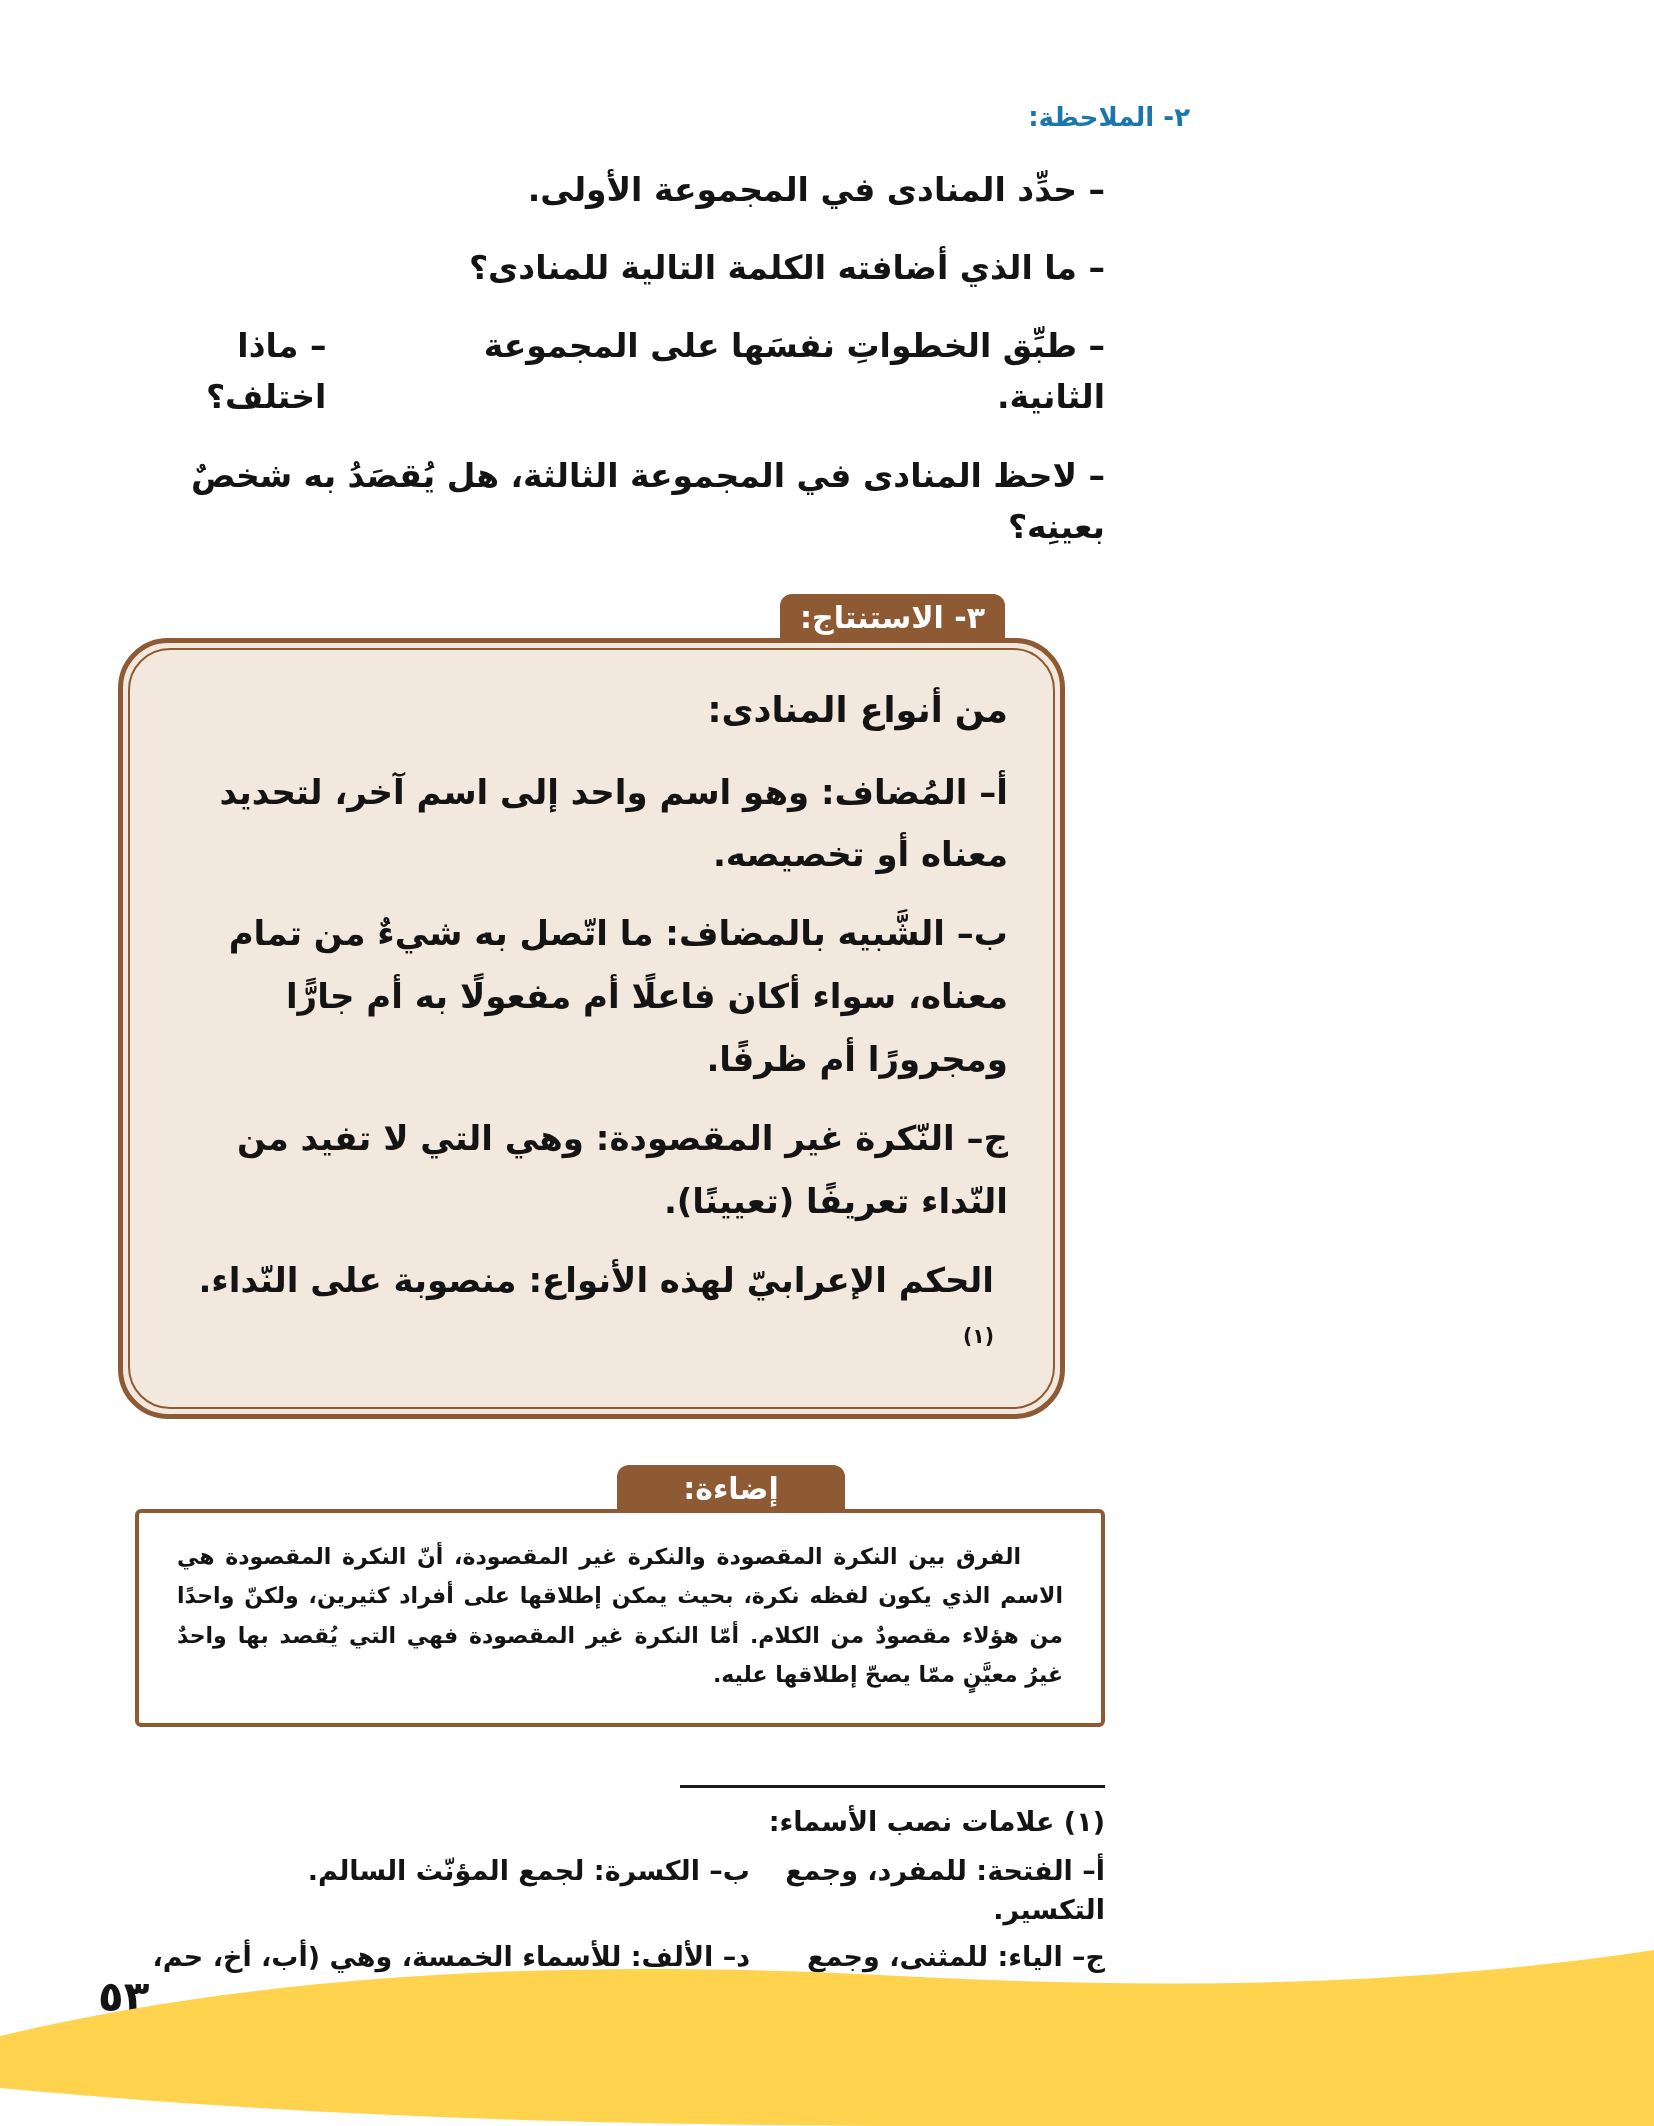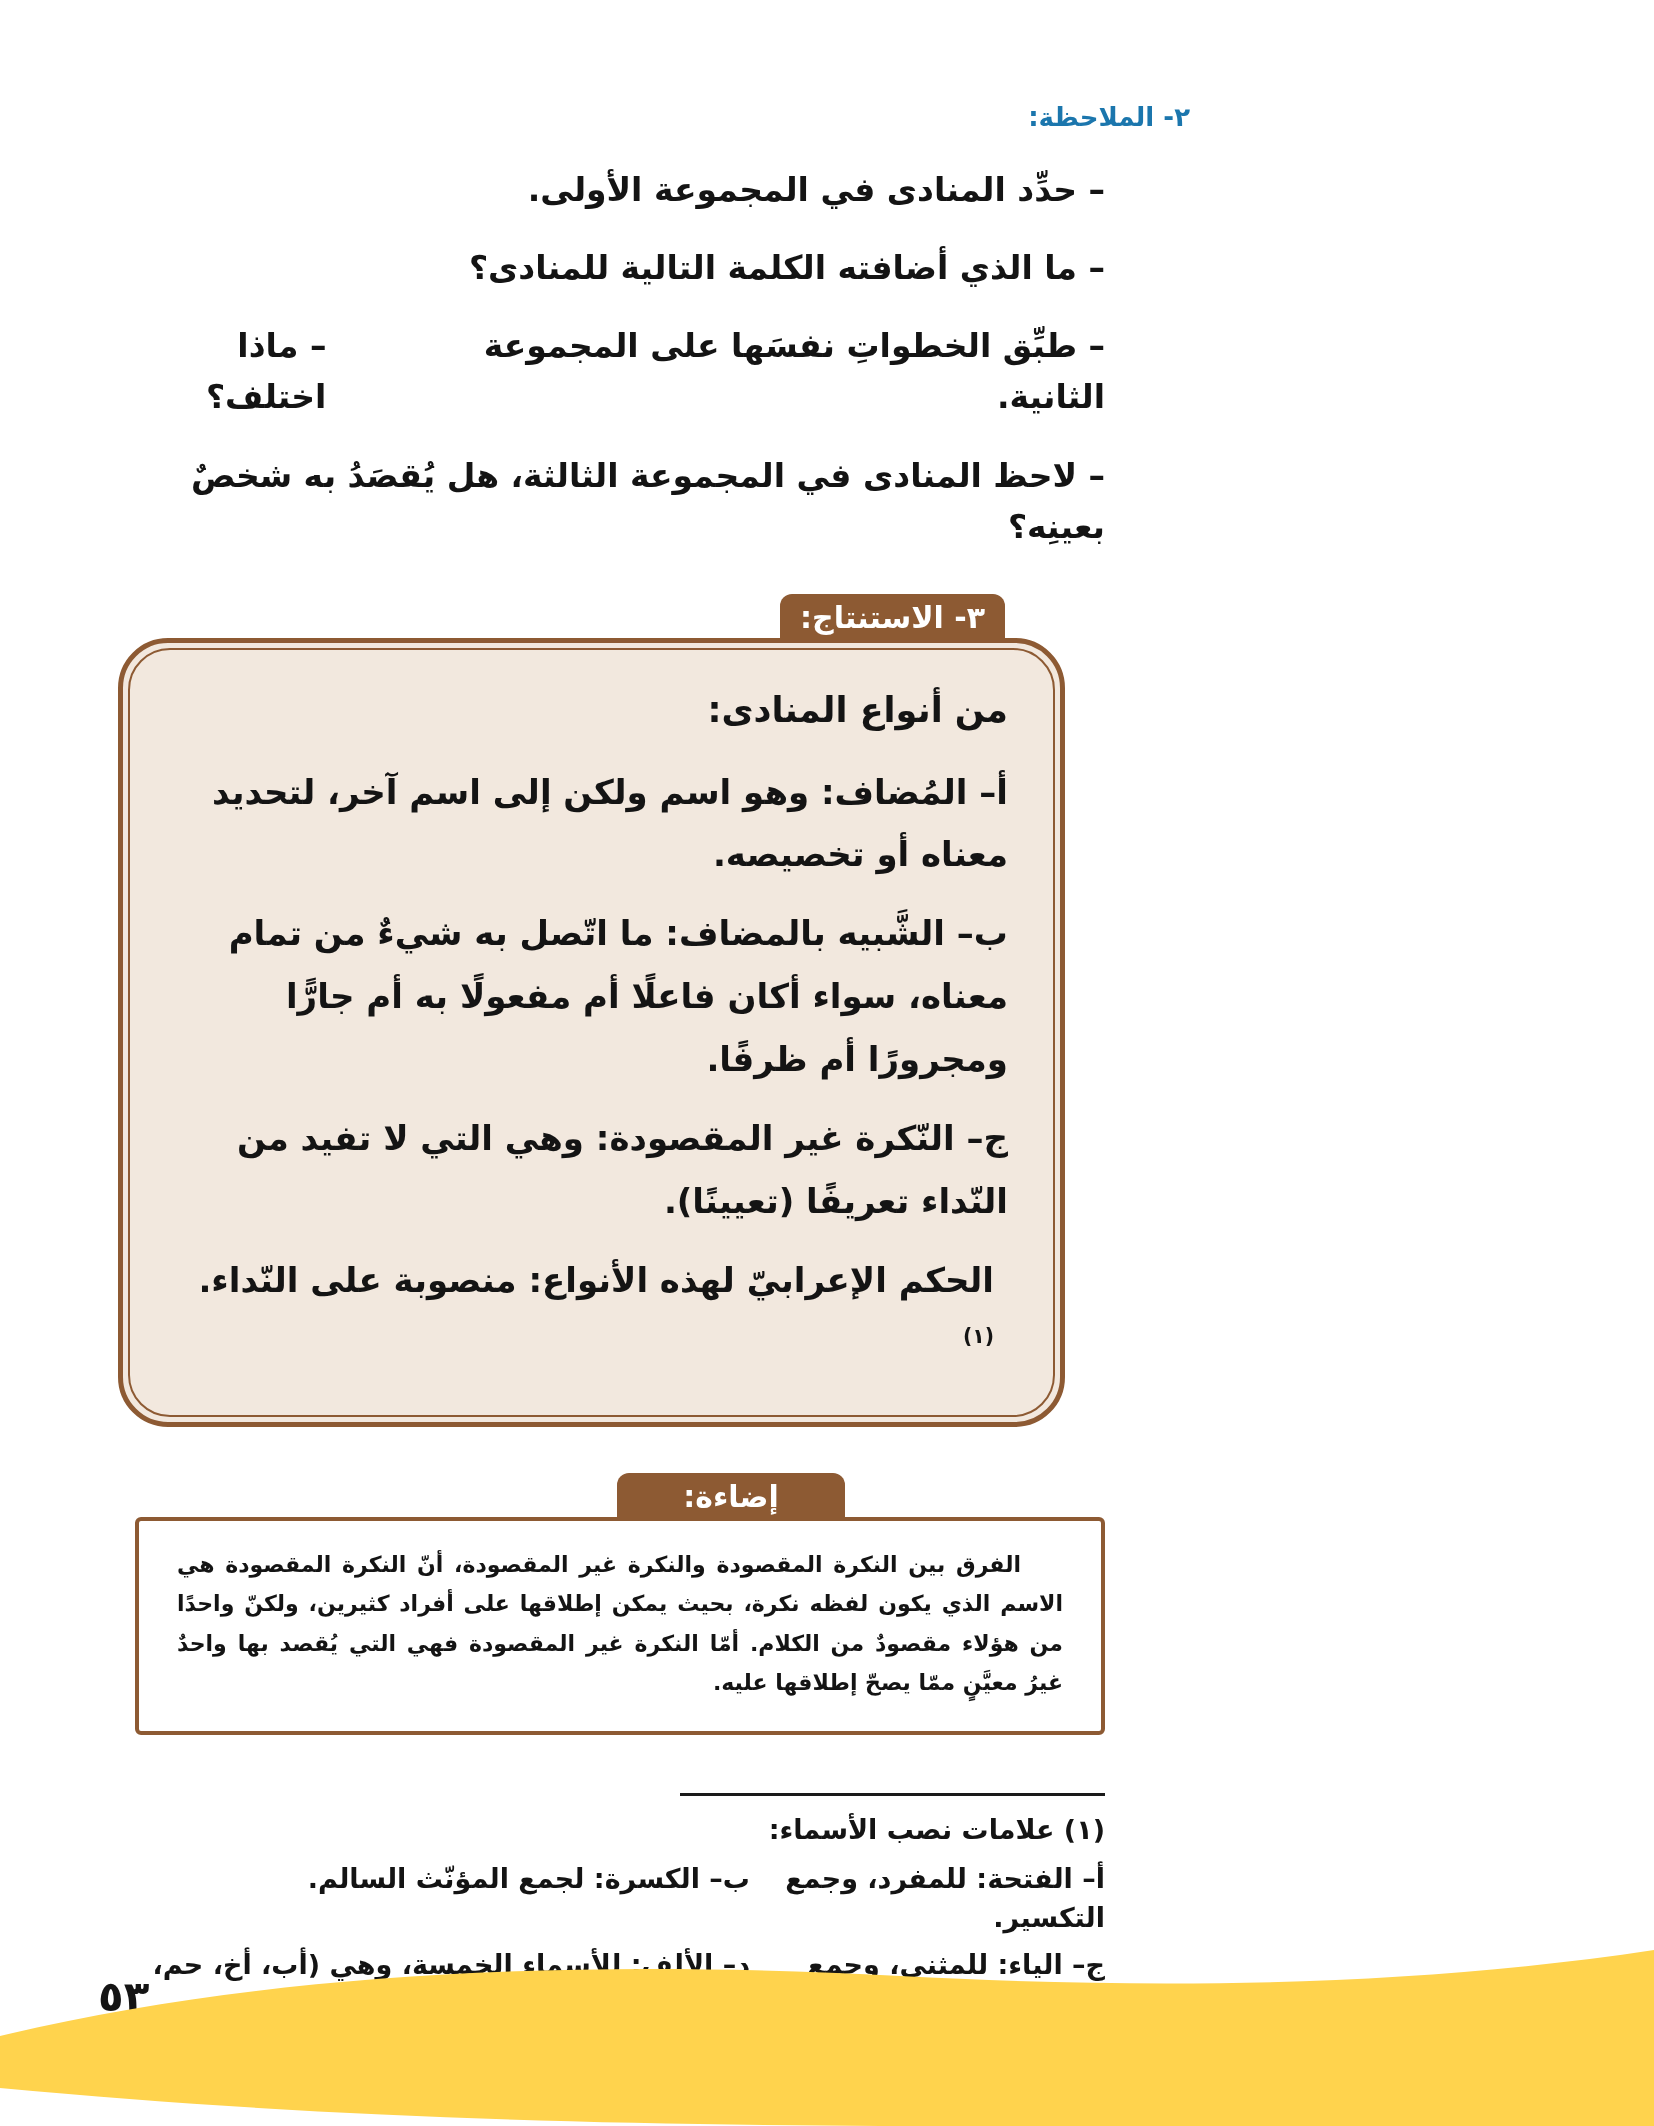--- a/index.html
+++ b/index.html
@@ -67,21 +67,21 @@
   .c-box-outer{
     margin:-4px 125px 0 3px;
     border:5px solid #8d5a33;
     border-radius:50px;
     background:#f2e8de;
     padding:5px;
   }
   .c-box-inner{
     border:2px solid #8d5a33;
     border-radius:42px;
-    padding:28px 45px 40px 45px;
+    padding:28px 45px 32px 45px;
     font-size:34px;
     font-weight:bold;
     line-height:1.85;
   }
   .box-title{
     font-size:35px;
     margin-bottom:18px;
   }
   .box-item{margin-bottom:16px;}
   .box-rule{margin-right:14px;}
@@ -151,21 +151,21 @@
     <div class="bullet-row single">
       <span>– لاحظ المنادى في المجموعة الثالثة، هل يُقصَدُ به شخصٌ بعينِه؟</span>
     </div>
   </div>
 
   <div class="tab conclusion-tab">٣- الاستنتاج:</div>
 
   <div class="c-box-outer">
     <div class="c-box-inner">
       <div class="box-title">من أنواع المنادى:</div>
-      <div class="box-item">أ– المُضاف: وهو اسم ولكن إلى اسم آخر، لتحديد معناه أو تخصيصه.</div>
+      <div class="box-item">أ– المُضاف: وهو اسم واحد إلى اسم آخر، لتحديد معناه أو تخصيصه.</div>
       <div class="box-item">ب– الشَّبيه بالمضاف: ما اتّصل به شيءٌ من تمام معناه، سواء أكان فاعلًا أم مفعولًا به أم جارًّا ومجرورًا أم ظرفًا.</div>
       <div class="box-item">ج– النّكرة غير المقصودة: وهي التي لا تفيد من النّداء تعريفًا (تعيينًا).</div>
       <div class="box-rule">
         <span>الحكم الإعرابيّ لهذه الأنواع:</span><span> منصوبة على النّداء.</span><sup>(١)</sup>
       </div>
     </div>
   </div>
 
   <div class="tab highlight-tab">إضاءة:</div>
 

